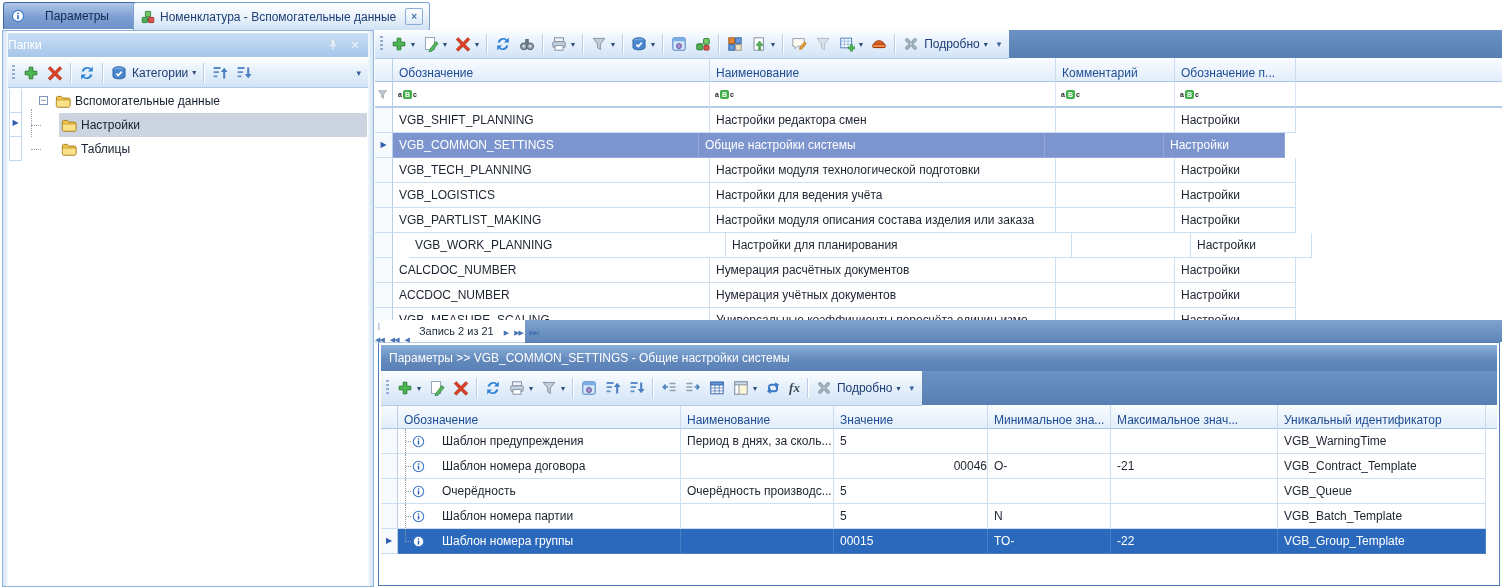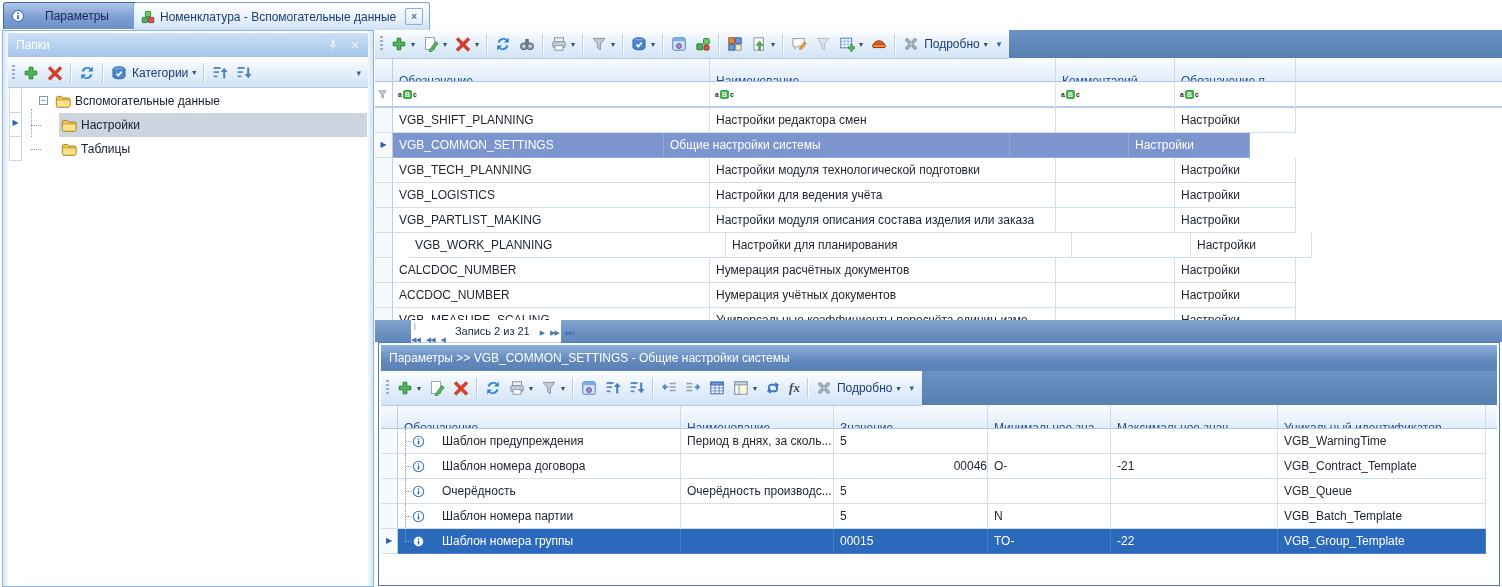--- a/index.html
+++ b/index.html
@@ -22,21 +22,21 @@
        background:linear-gradient(#c3d8f0,#8fb2dd);color:#2a4a7a;font-size:10px;font-weight:bold;
        display:flex;align-items:center;justify-content:center;line-height:1;}
   .tab-close.light{border-color:#8aabd4;background:linear-gradient(#ffffff,#dcE9f6);color:#4a6fa5;}
 
   
   #left-panel{position:absolute;left:2px;top:30px;width:370px;height:555px;background:#fff;
       border:1px solid #8fb2da;
       box-shadow:inset 3px 0 0 #dce9f7,inset 5px 0 0 #eef4fb,inset -3px 0 0 #dce9f7,inset -5px 0 0 #eef4fb;}
   #folders-title{position:absolute;left:5px;right:5px;top:2px;height:24px;
       background:linear-gradient(#cadef4,#a6c6ea);display:flex;align-items:center;
-      color:#fff;padding-left:8px;}
+      color:#fff;padding-left:0;}
   #folders-title .spacer{flex:1}
   .cap-ic{width:18px;height:16px;display:flex;align-items:center;justify-content:center;color:#eef3fa;
       font-size:11px;font-weight:bold;margin-right:4px;}
   #folders-toolbar{position:absolute;left:5px;right:5px;top:27px;height:29px;display:flex;align-items:center;
       background:linear-gradient(#fdfeff,#e6f0fb 45%,#d3e4f6);border-bottom:1px solid #b3cbe7;padding:0 2px;}
   #folders-tree{position:absolute;left:6px;right:6px;top:58px;bottom:4px;background:#fff;}
 
   .gcell{position:absolute;left:0;width:13px;height:24px;background:#fff;border:1px solid #c3d7ee;border-top:none;box-sizing:border-box;}
   .gcell .rowarrow{margin-top:6px;}
   .trow{position:absolute;left:14px;right:0;height:24px;display:flex;align-items:center;}
@@ -60,41 +60,41 @@
   .fx-txt{font-family:"Liberation Serif","DejaVu Serif",serif;font-style:italic;font-weight:bold;color:#3a4a5c;font-size:13px;}
 
   #main-toolbar-fill{position:absolute;left:375px;right:0;top:30px;height:28px;background:linear-gradient(#6b92c2,#577fb2);}
   #main-toolbar{position:absolute;left:375px;top:30px;height:28px;z-index:1;}
 
   
   #main-grid{position:absolute;left:375px;top:58px;width:1127px;height:262px;background:#fff;overflow:hidden;}
   .ghead{display:flex;height:24px;}
   .hcell{box-sizing:border-box;height:24px;background:linear-gradient(#f9fcff,#e2edfa);
       border-right:1px solid #c9dbee;border-bottom:1px solid #aac6e4;color:#1d4c94;
-      padding:16px 0 0 6px;white-space:nowrap;overflow:hidden;}
+      padding:8px 0 0 6px;white-space:nowrap;overflow:hidden;}
   .hfill{flex:1;background:linear-gradient(#f9fcff,#e2edfa);border-bottom:1px solid #aac6e4;}
   .gfilter{display:flex;height:26px;}
   .fcell{box-sizing:border-box;height:26px;background:#fff;border-right:1px solid #d7e3f2;
       border-bottom:2px solid #b5cde9;display:flex;align-items:center;padding-left:5px;}
   .ffill{flex:1;border-bottom:2px solid #b5cde9;background:#fff;}
   .abc{display:inline-flex;align-items:center;font-size:7px;font-weight:bold;color:#222;gap:1px;}
   .abc b{background:#3fae49;color:#fff;border-radius:2px;padding:1px 2px;font-size:7px;line-height:1;}
   .growsclip{height:212px;overflow:hidden;}
   .grow{display:flex;height:25px;}
   .dcell{box-sizing:border-box;height:25px;border-right:1px solid #cfdff2;border-bottom:1px solid #cfdff2;
       padding:5px 0 0 6px;white-space:nowrap;overflow:hidden;}
   .icell{box-sizing:border-box;height:25px;background:#f7fafd;border-right:1px solid #b9cfe8;
       border-bottom:1px solid #cfdff2;display:flex;justify-content:center;}
   .grow.sel .dcell{background:#7d95ce;color:#fff;border-color:#93a8da;}
   .rowarrow{color:#2f5fae;font-size:8px;line-height:1;margin-top:8px;}
 
   
   #recnav-fill{position:absolute;left:375px;right:0;top:320px;height:22px;background:linear-gradient(#7fa3cf,#5e86b8);}
   #recnav{position:absolute;left:375px;top:320px;height:22px;width:150px;background:#fff;z-index:1;
-      display:flex;align-items:center;border-bottom:1px solid #b9cfe9;margin-left:36px;}
+      display:flex;align-items:center;border-bottom:1px solid #b9cfe9;}
   .navbtn{font-size:7px;color:#4a76b4;letter-spacing:-1px;padding:0 3px;line-height:1;}
   #recnav-label{font-size:11px;color:#1a2a3a;padding:0 7px;white-space:nowrap;}
 
   
   #detail-panel{position:absolute;left:378px;top:342px;width:1122px;height:244px;
       border:1px solid #4f7ab2;background:#fff;box-sizing:border-box;}
   #detail-caption{position:absolute;left:2px;right:2px;top:2px;height:26px;
       background:linear-gradient(#8cb0da,#6288bc 60%,#5a82b6);color:#fff;
       display:flex;align-items:center;padding-left:8px;white-space:nowrap;}
   #detail-toolbar-fill{position:absolute;left:2px;right:2px;top:28px;height:34px;background:linear-gradient(#6b92c2,#577fb2);}
@@ -488,21 +488,21 @@
           <span class="icell" style="width: 18px;"></span>
           <span class="dcell" style="width: 317px;">VGB_SHIFT_PLANNING</span>
           <span class="dcell" style="width: 346px;">Настройки редактора смен</span>
           <span class="dcell" style="width: 119px;"></span>
           <span class="dcell" style="width: 121px;">Настройки</span>
         </div>
         <div class="grow sel">
           <span class="icell" style="width: 18px;">
             <span class="rowarrow">▶</span>
           </span>
-          <span class="dcell" style="width: 271px;">VGB_COMMON_SETTINGS</span>
+          <span class="dcell" style="width: 306px;">VGB_COMMON_SETTINGS</span>
           <span class="dcell" style="width: 346px;">Общие настройки системы</span>
           <span class="dcell" style="width: 119px;"></span>
           <span class="dcell" style="width: 121px;">Настройки</span>
         </div>
         <div class="grow">
           <span class="icell" style="width: 18px;"></span>
           <span class="dcell" style="width: 317px;">VGB_TECH_PLANNING</span>
           <span class="dcell" style="width: 346px;">Настройки модуля технологической подготовки</span>
           <span class="dcell" style="width: 119px;"></span>
           <span class="dcell" style="width: 121px;">Настройки</span>

